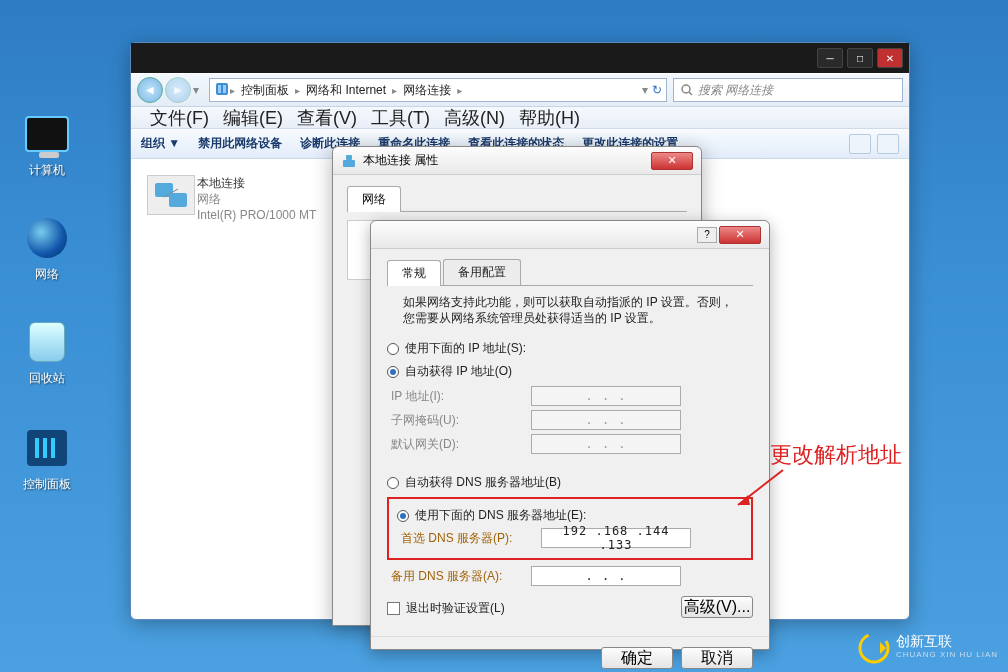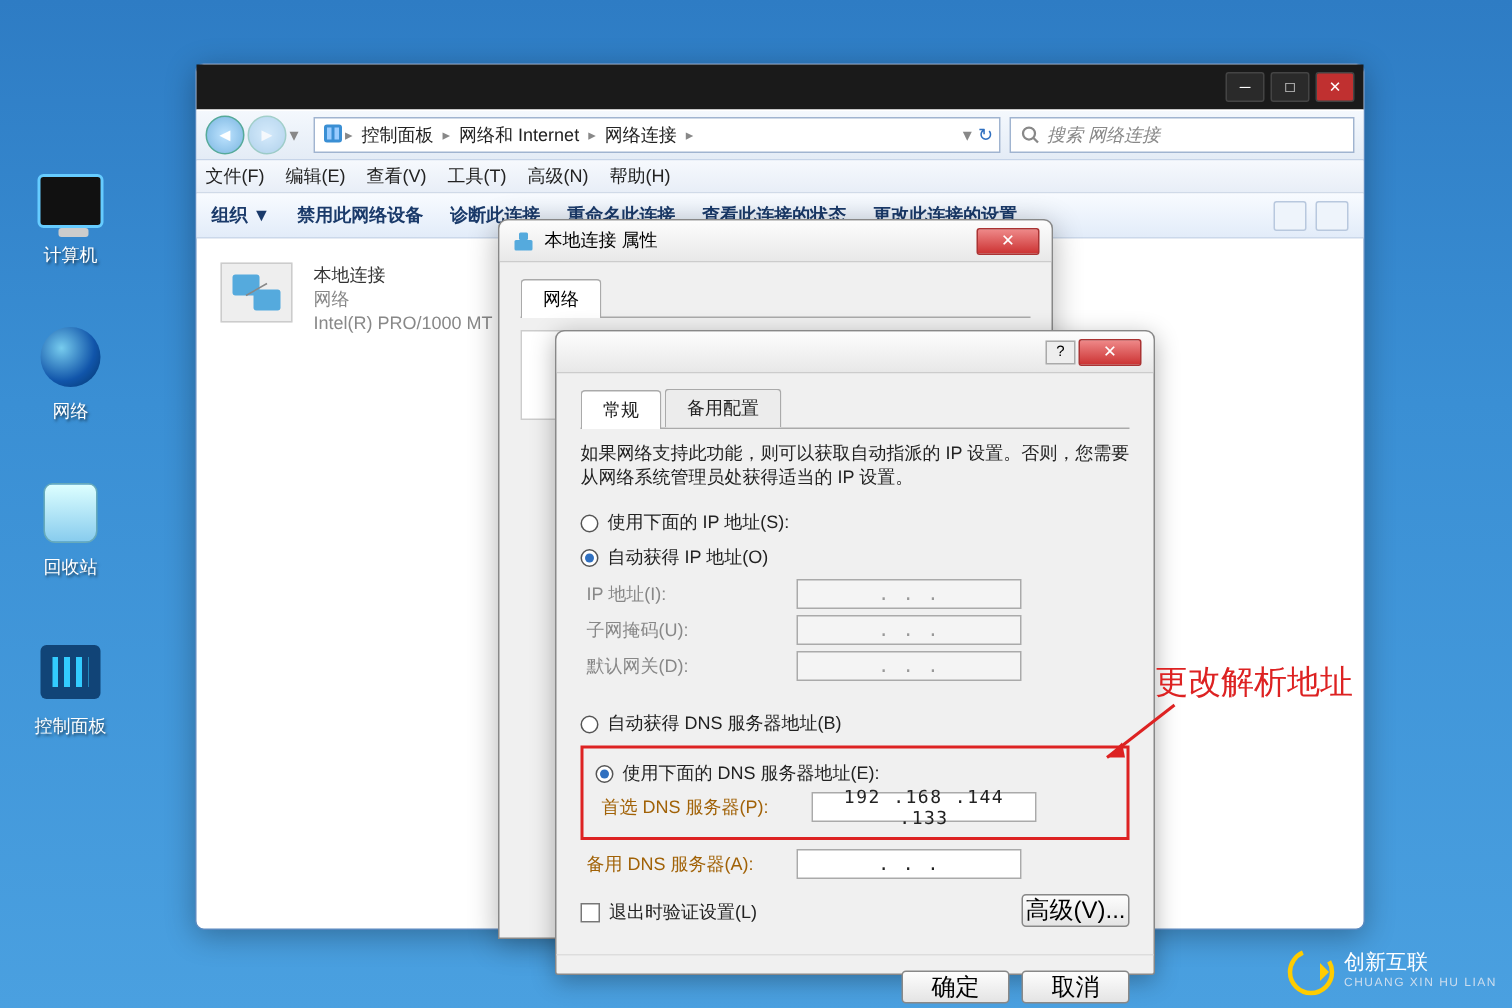--- a/index.html
+++ b/index.html
@@ -33,49 +33,49 @@
     
     .navbar { height: 34px; background: linear-gradient(#f4f8fd,#e4ecf6); border-top:1px solid #fff; border-bottom:1px solid #c6d4e8; display:flex; align-items:center; padding:0 6px; font-size:12px; }
     .nav-arrow { width:26px; height:26px; border-radius:50%; background: radial-gradient(circle,#bfe4ff,#7ab5e0); border:1px solid #5a9; margin-right:2px; display:flex; align-items:center; justify-content:center; color:#fff; }
     .nav-arrow.dis{opacity:.5;}
     .address { flex:1; height:24px; background:#fff; border:1px solid #a0b4d0; margin:0 6px; display:flex; align-items:center; padding:0 4px; font-size:12px; color:#222; }
     .address .seg { padding:0 6px; }
     .address .sep { color:#888; font-size:10px; }
     .search { width:230px; height:24px; background:#fff; border:1px solid #a0b4d0; padding:0 6px; font-size:12px; color:#888; display:flex; align-items:center; font-style:italic; }
     .search svg{margin-right:4px;}
     
-    .menubar { height:22px; background:linear-gradient(#f6f9fd,#e8eef7); border-bottom:1px solid #d0dae8; padding:0 6px; font-size:12px; display:flex; align-items:center; }
+    .menubar { height:22px; background:linear-gradient(#f6f9fd,#e8eef7); border-bottom:1px solid #d0dae8; padding:0 19px; font-size:18px; display:flex; align-items:center; }
     .menubar span { margin-right:14px; color:#222; }
     .toolbar { height:30px; background:linear-gradient(#f8fbff,#e2ecf9); border-bottom:1px solid #cbd8ea; padding:0 10px; font-size:12px; display:flex; align-items:center; color:#1a3a6a;font-weight:bold; }
     .toolbar span { margin-right:18px; }
     .toolbar .right{margin-left:auto; display:flex; gap:6px;}
     .toolbar .iconbtn{width:22px;height:20px;border:1px solid #b8c8de; background:#eef4fb;border-radius:2px;}
     
     .content { padding:10px; font-size:12px; color:#333; display:flex; }
-    .conn-item { display:flex; gap:14px; padding:6px; }
+    .conn-item { display:flex; gap:2px; padding:6px; }
     .conn-ic { width:48px; height:40px; background:#eee; border:1px solid #ccc; position:relative; display:flex; align-items:center; justify-content:center; }
     .conn-ic svg{display:block;}
     .conn-txt div{line-height:16px;}
     .conn-txt .dim{color:#888;}
     
     .prop-window { left:332px; top:146px; width:370px; height:480px; background:#f0f0f0; border:1px solid #888; border-radius:6px 6px 0 0; }
     .prop-title { height:28px; background:linear-gradient(#fdfdfd,#e8e8e8); border-bottom:1px solid #ccc; display:flex; align-items:center; padding:0 8px; font-size:12px; border-radius:6px 6px 0 0;}
     .prop-title .t-ic{width:16px;height:16px;margin-right:6px;}
     .prop-title .sp{flex:1;}
     .prop-title .help{width:20px;height:16px;border:1px solid #aaa;background:#eee;font-size:10px;display:flex;align-items:center;justify-content:center;margin-right:2px;}
     .prop-title .pclose{width:42px;height:18px;background:linear-gradient(#e88,#c33);border:1px solid #a33;border-radius:2px;color:#fff;display:flex;align-items:center;justify-content:center;font-size:11px;}
     .prop-body { padding:10px 14px; font-size:12px; }
     .tabrow { display:flex; border-bottom:1px solid #aaa; margin-bottom:8px; }
     .tab { padding:4px 14px; border:1px solid #aaa; border-bottom:none; background:#fff; font-size:12px; border-radius:3px 3px 0 0; margin-right:2px; position:relative; top:1px;}
     .tab.inactive{background:#ececec; top:0;}
     .group { border:1px solid #ccc; background:#fff; padding:10px; margin-bottom:10px; }
     
     .ipv4-window { position:absolute; left:370px; top:220px; width:400px; height:430px; background:#f0f0f0; border:1px solid #888; box-shadow:0 4px 16px rgba(0,0,0,.3); border-radius:6px 6px 2px 2px;}
     .ipv4-body { padding:10px 16px; font-size:12px; color:#222; }
-    .desc { line-height:16px; margin:6px 0 14px; }
+    .desc { line-height:16px; margin:6px 16px 14px; }
     .radio-row { display:flex; align-items:center; margin:6px 0; }
     .radio { width:12px; height:12px; border:1px solid #555; border-radius:50%; margin-right:6px; display:flex; align-items:center; justify-content:center; background:#fff;}
     .radio.sel::after{content:"";width:6px;height:6px;background:#3070c0;border-radius:50%;}
     .field-row { display:flex; align-items:center; margin:4px 0 4px 4px; }
     .field-row label{ width:140px; color:#888; }
     .field-row.active label{color:#a16207;}
     .ipfield { width:150px; height:20px; border:1px solid #aaa; background:#fff; font-family:monospace; font-size:12px; text-align:center; letter-spacing:1px; color:#222; display:flex; align-items:center; justify-content:center;}
     .ipfield.dis{background:#f4f4f4;color:#999;}
     .redbox { border:2px solid #d22; padding:6px 8px; margin:6px 0;}
     .chk-row{display:flex;align-items:center;margin-top:12px;}

